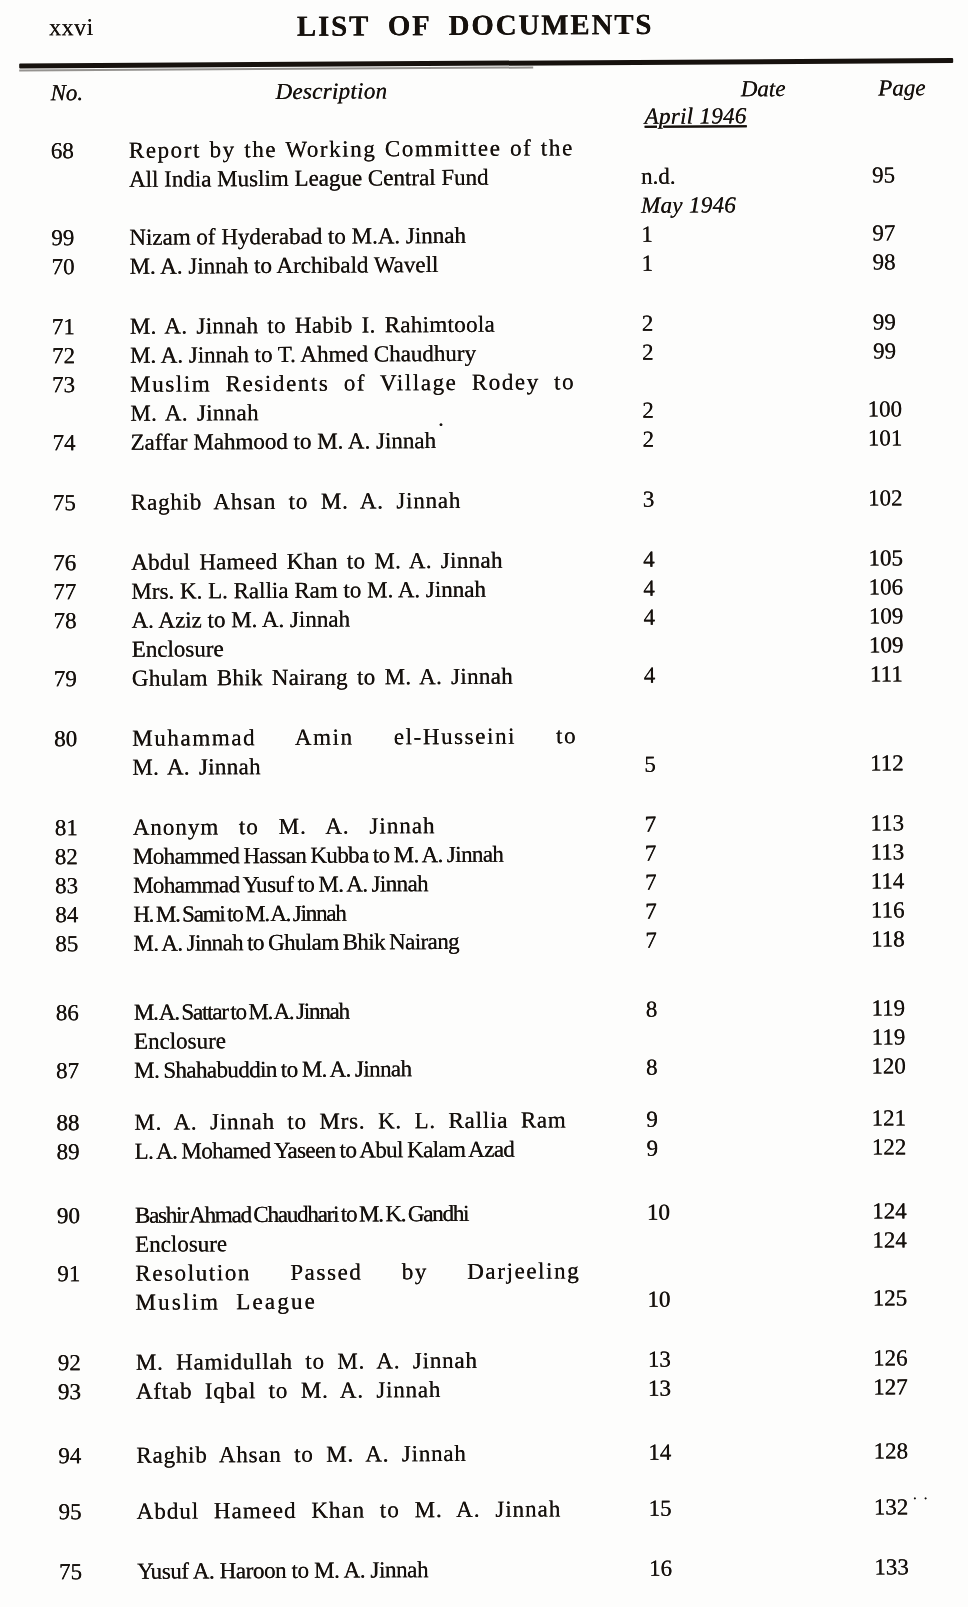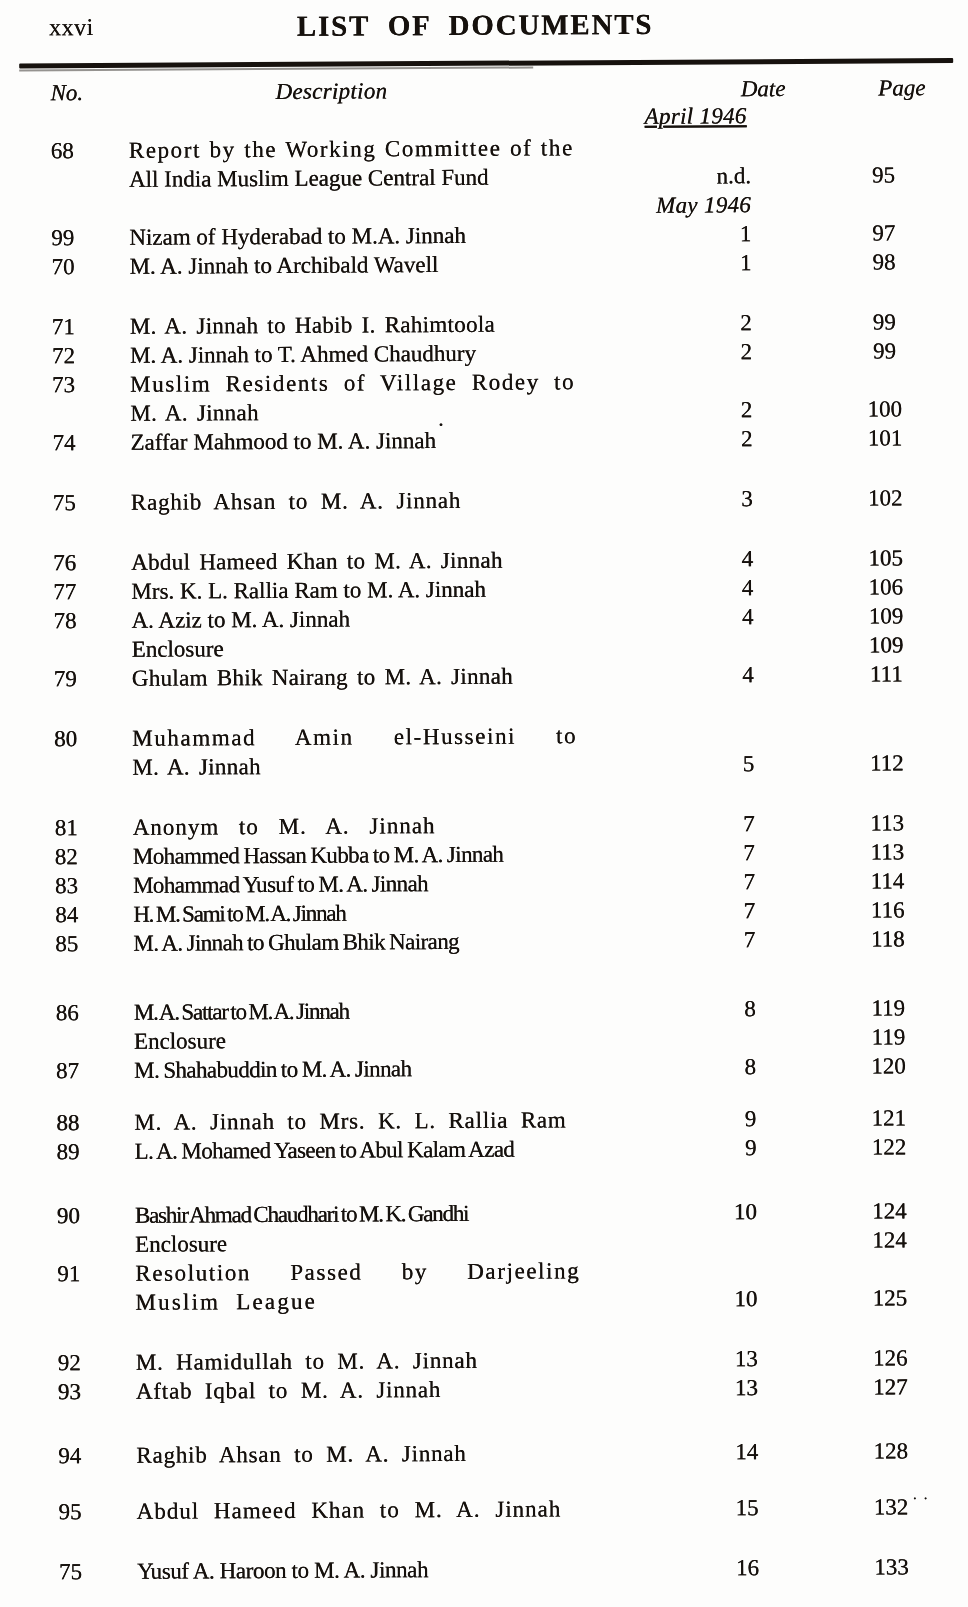--- a/index.html
+++ b/index.html
@@ -60,21 +60,21 @@
   }
   .gap-md{margin-top:31px;}
   .gap-lg{margin-top:35px;}
   .gap-xl{margin-top:40px;}
   .gap-sm{margin-top:23px;}
   .gap-xs{margin-top:27px;}
 
   .c-no{padding-left:3px;}
   .c-desc{overflow:visible;}
   .desc-text{display:block;width:460px;}
-  .c-date{text-align:right;}
+  .c-date{text-align:left;}
   .c-page{text-align:center;position:relative;}
 
   .s-normal{}
   .s-snug{letter-spacing:-.4px;}
   .s-tight{letter-spacing:-.6px;word-spacing:-1px;}
   .s-tight2{letter-spacing:-1.2px;word-spacing:-2px;}
   .s-loose{word-spacing:3px;letter-spacing:.3px;}
   .s-loose2{word-spacing:6px;letter-spacing:.8px;}
   .s-loose3{word-spacing:13px;letter-spacing:1px;}
   .s-loose4{word-spacing:8px;letter-spacing:1px;}

